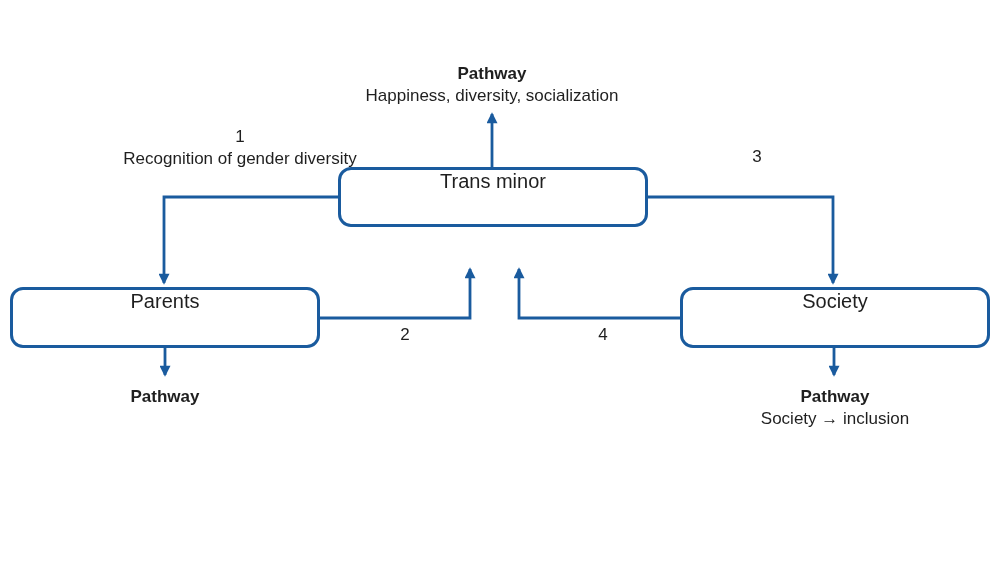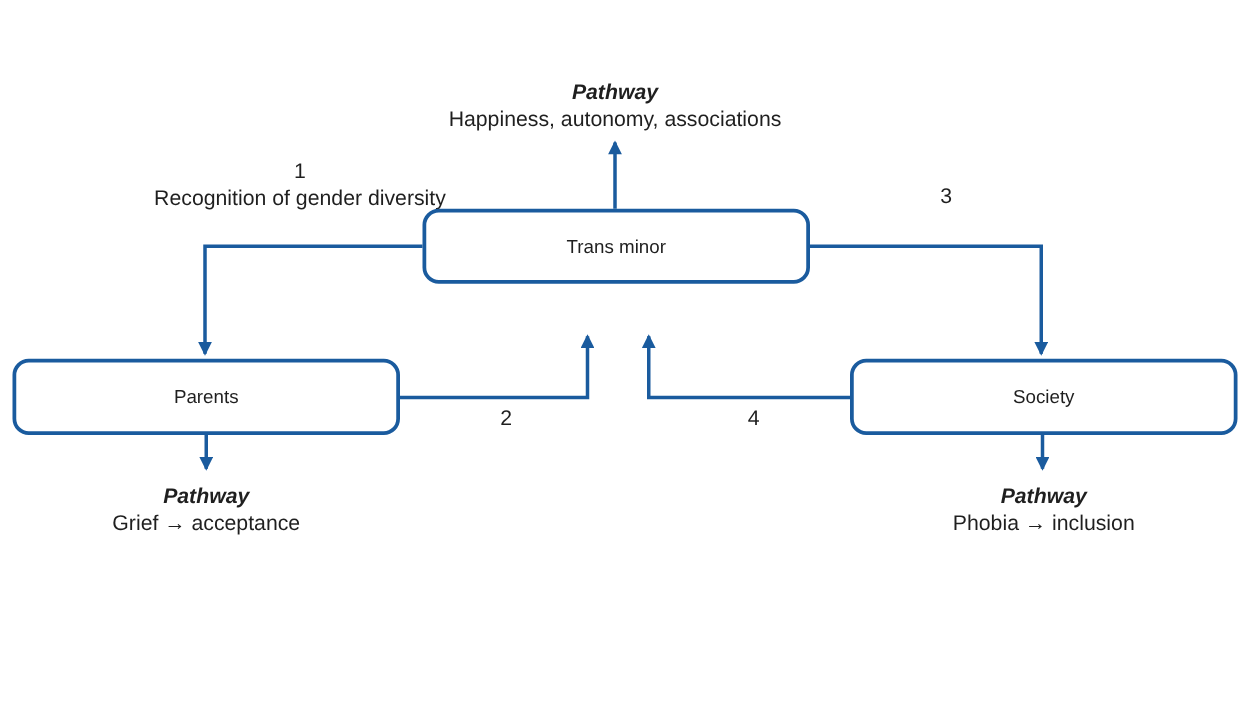--- a/index.html
+++ b/index.html
@@ -24,36 +24,36 @@
     stroke: var(--accent);
     stroke-width: 2.8;
   }
   .connectors .arrowhead { fill: var(--accent); }
   .node {
     position: absolute;
     background: #ffffff;
     border: 3px solid var(--accent);
     border-radius: 13px;
     display: flex;
-    align-items: center;
+    align-items: flex-start;
     justify-content: center;
-    font-size: 15px;
+    font-size: 20px;
     color: var(--text);
   }
   .node-trans-minor { left: 338px; top: 167px; width: 310px; height: 60px; }
   .node-parents     { left: 10px;  top: 287px; width: 310px; height: 61px; }
   .node-society     { left: 680px; top: 287px; width: 310px; height: 61px; }
   .txt {
     position: absolute;
     text-align: center;
     font-size: 17px;
     line-height: 22px;
     color: var(--text);
   }
-  .txt .bold, .txt.bold { font-weight: 700; font-style: italic; }
+  .txt .bold, .txt.bold { font-weight: 700; }
   .lbl-top-pathway     { left: 292px; top: 63px;  width: 400px; }
   .lbl-edge1           { left: 90px;  top: 126px; width: 300px; }
   .lbl-edge3           { left: 607px; top: 146px; width: 300px; }
   .lbl-recognition     { left: 342px; top: 242px; width: 300px; }
   .lbl-edge2           { left: 330px; top: 324px; width: 150px; }
   .lbl-edge4           { left: 528px; top: 324px; width: 150px; }
   .lbl-parents-pathway { left: 15px;  top: 386px; width: 300px; }
   .lbl-society-pathway { left: 685px; top: 386px; width: 300px; }
 </style>
 </head>
@@ -71,21 +71,21 @@
     <path class="edge" d="M338,197 H164 V283" marker-end="url(#arrow)"></path>
     <path class="edge" d="M648,197 H833 V283" marker-end="url(#arrow)"></path>
     <path class="edge" d="M320,318 H470 V269" marker-end="url(#arrow)"></path>
     <path class="edge" d="M680,318 H519 V269" marker-end="url(#arrow)"></path>
     <path class="edge" d="M165,348 V375" marker-end="url(#arrow)"></path>
     <path class="edge" d="M834,348 V375" marker-end="url(#arrow)"></path>
   </svg>
 
   <div class="txt lbl-top-pathway">
     <div class="bold">Pathway</div>
-    <div>Happiness, autonomy, associations</div>
+    <div>Happiness, diversity, socialization</div>
   </div>
 
   <div class="txt lbl-edge1">
     <div>1</div>
     <div>Recognition of gender diversity</div>
   </div>
 
   <div class="txt lbl-edge3">
     <div>3</div>
   </div>
@@ -106,21 +106,20 @@
   <div class="txt lbl-edge2">
     <div>2</div>
   </div>
 
   <div class="txt lbl-edge4">
     <div>4</div>
   </div>
 
   <div class="txt lbl-parents-pathway">
     <div class="bold">Pathway</div>
-    <div>Grief → acceptance</div>
   </div>
 
   <div class="txt lbl-society-pathway">
     <div class="bold">Pathway</div>
-    <div>Phobia → inclusion</div>
+    <div>Society → inclusion</div>
   </div>
 
 </div>
 
 </body></html>

